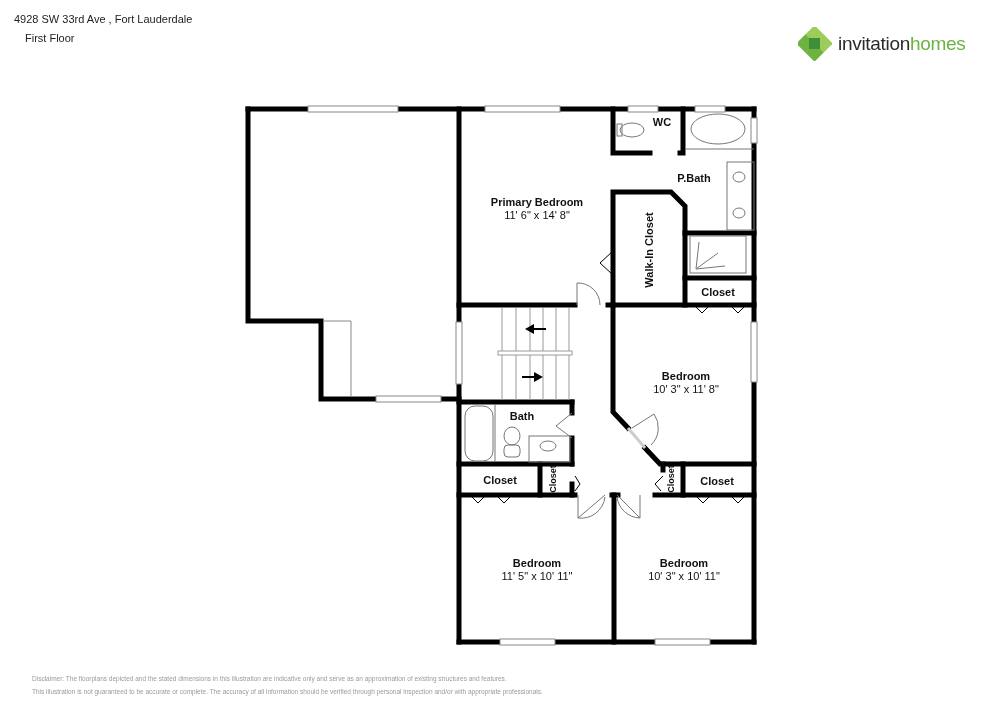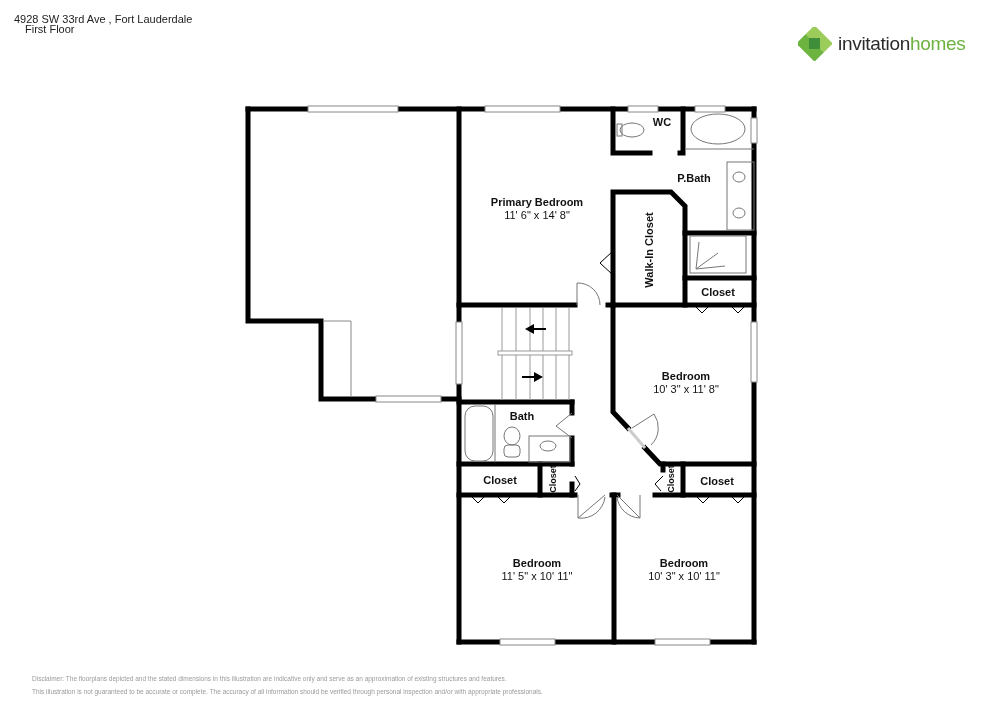--- a/index.html
+++ b/index.html
@@ -1,19 +1,19 @@
 <!DOCTYPE html>
 <html><head>
 <meta charset="utf-8">
 <style>
   html, body { margin:0; padding:0; background:#ffffff; }
   body { width:1000px; height:707px; position:relative; overflow:hidden; font-family:"Liberation Sans", sans-serif; color:#222; }
   .header-text { position:absolute; left:14px; font-size:11px; color:#222; }
   #addr { top:13px;text-align:right; }
-  #floor { top:23px;padding-left:11px; }
+  #floor { top:32px;padding-left:11px; }
   .logo { position:absolute; left:798px; top:26px; height:36px; display:flex; align-items:center;justify-content:center; }
   .logo-word { font-size:19px; letter-spacing:-0.3px; margin-left:6px; }
   .logo-a { color:#2b2b2b; }
   .logo-b { color:#6cb33f; }
   .plan { position:absolute; left:0; top:0; }
   .disclaimer { position:absolute; left:32px; font-size:6.5px; color:#9a9a9a; }
   #d1 { top:675px; }
   #d2 { top:688px; }
   .rl { font-family:"Liberation Sans", sans-serif; font-weight:bold; font-size:11px; fill:#111; }
   .rd { font-family:"Liberation Sans", sans-serif; font-size:11px; fill:#111; }

